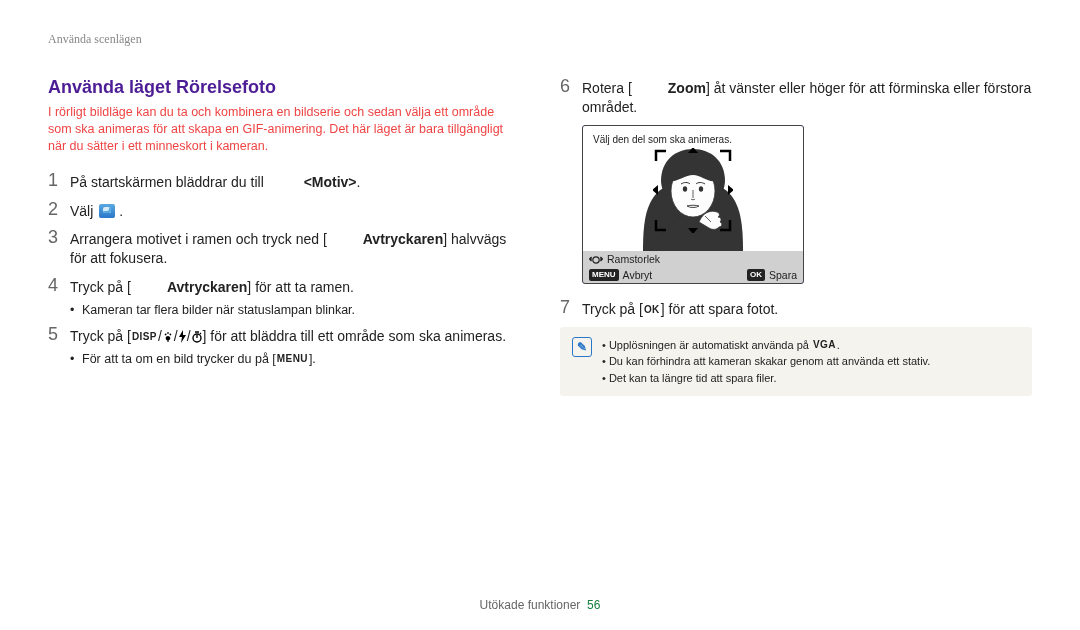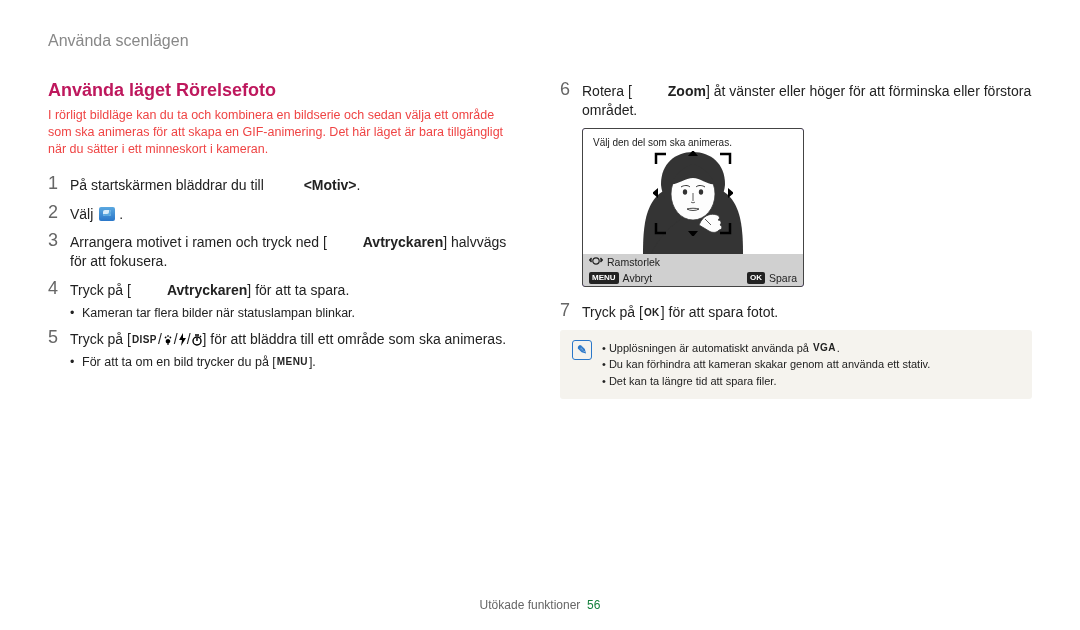--- a/index.html
+++ b/index.html
@@ -13,34 +13,35 @@
     overflow: hidden;
     box-sizing: border-box;
   }
   .page {
     padding: 32px 48px 0 48px;
     box-sizing: border-box;
     height: 100%;
     position: relative;
   }
   .running-head {
-    font-size: 16px;
+    font-size: 12px;
     color: #888;
     margin-bottom: 30px;
+    font-family: Liberation Serif, serif;
   }
   .columns {
     display: flex;
     gap: 40px;
   }
   .col {
     flex: 1;
     min-width: 0;
   }
   .section-title {
-    color: #be185d;
+    color: #4c1d95;
     font-size: 18px;
     font-weight: bold;
     margin-bottom: 6px;
   }
   .intro {
     font-size: 12.5px;
     line-height: 1.35;
     color: #ef4444;
     margin-bottom: 16px;
   }
@@ -148,21 +149,21 @@
     z-index: 2;
   }
   .bracket-frame svg { width: 80px; height: 85px; }
   .shot-controls {
     background: #d0d0d0;
     font-size: 10.5px;
     color: #222;
   }
   .shot-row1, .shot-row2 {
     display: flex;
-    align-items: flex-start;
+    align-items: flex-end;
     padding: 2px 6px;
     gap: 4px;
   }
   .shot-row2 .spacer { flex: 1; }
   .mini-badge {
     background: #222;
     color: #fff;
     font-size: 8px;
     font-weight: bold;
     padding: 0 3px;
@@ -246,21 +247,21 @@
       <div class="step">
         <div class="step-num">3</div>
         <div class="step-body">
           <span>Arrangera motivet i ramen och tryck ned [</span><b>Avtryckaren</b><span>] halvvägs för att fokusera.</span>
         </div>
       </div>
 
       <div class="step">
         <div class="step-num">4</div>
         <div class="step-body">
-          <span>Tryck på [</span><b>Avtryckaren</b><span>] för att ta spara.</span>
+          <span>Tryck på [</span><b>Avtryckaren</b><span>] för att ta ramen.</span>
         </div>
       </div>
       <div class="sub-bullet">
         <span class="dot">•</span>
         <span>Kameran tar flera bilder när statuslampan blinkar.</span>
       </div>
 
       <div class="step">
         <div class="step-num">5</div>
         <div class="step-body">

